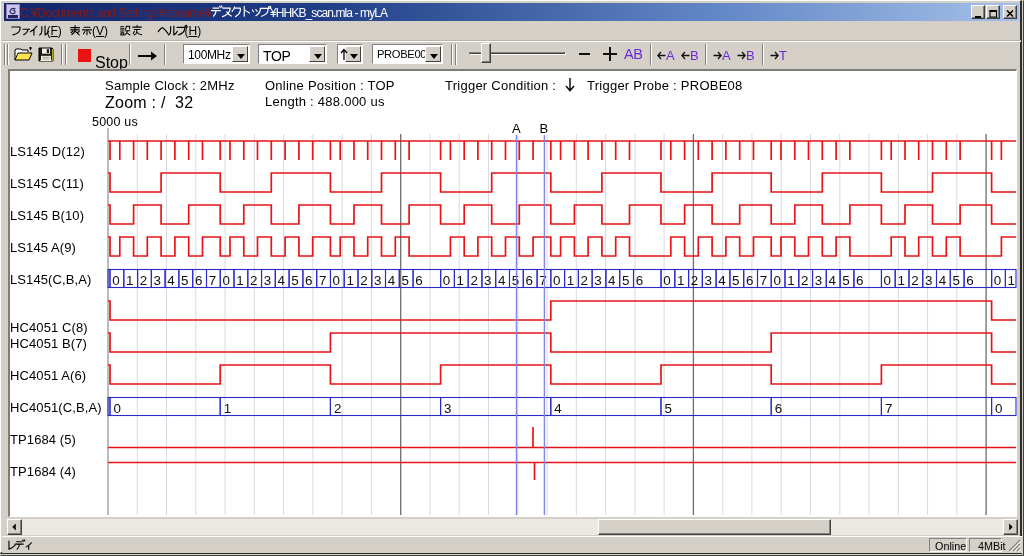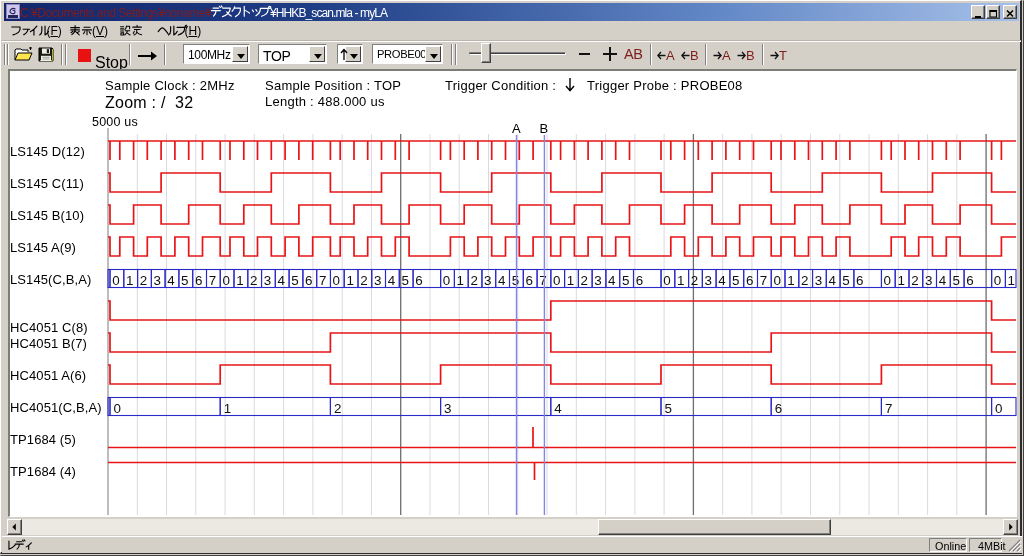--- a/index.html
+++ b/index.html
@@ -4,21 +4,21 @@
 body{width:1024px;height:556px;position:relative;overflow:hidden;background:#d4d0c8;font-family:"Liberation Sans",sans-serif;}
 .abs{position:absolute}
 .txt{position:absolute;white-space:pre;color:#000;}
 .sunken{border-top:1px solid #808080;border-left:1px solid #808080;border-bottom:1px solid #fff;border-right:1px solid #fff;text-decoration:underline;}
 .raised{border-top:1px solid #fff;border-left:1px solid #fff;border-bottom:1px solid #404040;border-right:1px solid #404040;}
 .groove{position:absolute;width:2px;border-left:1px solid #808080;border-right:1px solid #fff;}
 .combo{position:absolute;height:20px;background:#fff;border-top:1.5px solid #808080;border-left:1.5px solid #808080;border-bottom:1px solid #fff;border-right:1px solid #fff;}
 .combo .fld{position:absolute;left:4px;top:2.5px;font-size:12.3px;letter-spacing:-0.35px}
 .combo .btn{position:absolute;right:1px;top:1px;width:16px;bottom:1px;background:#d4d0c8;border-top:1px solid #fff;border-left:1px solid #fff;border-bottom:1px solid #404040;border-right:1px solid #404040;}
 .combo .btn:after{content:"";position:absolute;left:4px;top:7px;border:4px solid transparent;border-top:5px solid #000;}
-.tbtxt{position:absolute;font-size:14px;color:#7f1d1d;letter-spacing:0;}
+.tbtxt{position:absolute;font-size:14px;color:#6d28d9;letter-spacing:0;}
 </style></head><body>
 <div class="abs" style="left:0;top:0;width:1024px;height:556px;border:1px solid #d4d0c8;border-right:1px solid #404040;border-bottom:1px solid #404040"></div>
 <div class="abs" style="left:1;top:1;width:1022px;height:554px;border-top:1px solid #fff;border-left:1px solid #fff;border-right:2px solid #2c2c2c;border-bottom:2px solid #2c2c2c"></div>
 <div class="abs" style="left:4px;top:3px;width:1015px;height:18px;background:linear-gradient(90deg,#13266c 0%,#1e3c85 30%,#6287c6 70%,#a6c0e8 100%)"></div>
 <div class="abs" style="left:6px;top:4px;width:14px;height:15px;background:#cfc6ee;border:1px solid #8f86b8"><svg width="12" height="13" viewBox="0 0 12 13">
       <path d="M8.5,3 Q5,1.5 3.5,4 Q2,6.5 5,7.5 Q8,8.3 8,5.8 Q8,3.8 5.5,4.4" stroke="#25255e" stroke-width="1.2" fill="none"></path>
       <rect x="1" y="9" width="10" height="3" fill="#25255e"></rect>
     </svg></div>
 <div class="txt" style="left:20px;top:5.5px;font-size:12px;color:#7f1d1d;letter-spacing:-0.45px">C:¥Documents and Settings¥noname¥</div>
 <svg class="abs" style="left:210px;top:5px" width="66" height="14" viewBox="0 0 66 14">
@@ -168,21 +168,21 @@
     <path d="M0.5,4.5 H8 M5,1 L8.2,4.5 L5,8" stroke="#111" stroke-width="1.3" fill="none"></path>
   </svg>
 <div class="tbtxt" style="left:746px;top:47.5px;font-size:13px">B</div>
 <div class="groove" style="left:762px;top:44px;height:21px"></div>
 <svg class="abs" style="left:770px;top:51px" width="9" height="9" viewBox="0 0 9 9">
     <path d="M0.5,4.5 H8 M5,1 L8.2,4.5 L5,8" stroke="#111" stroke-width="1.3" fill="none"></path>
   </svg>
 <div class="tbtxt" style="left:779px;top:47.5px;font-size:13px">T</div>
 <div class="abs" style="left:8px;top:69px;width:1009px;height:448px;border-top:2px solid #7d7d77;border-left:2px solid #7d7d77;border-right:1px solid #fff;border-bottom:1px solid #fff;background:#fff"></div>
 <div class="txt" style="left:105px;top:77.5px;font-size:13px;letter-spacing:.25px">Sample Clock : 2MHz</div>
-<div class="txt" style="left:265px;top:77.5px;font-size:13px;letter-spacing:.25px">Sample Position : TOP</div>
+<div class="txt" style="left:265px;top:77.5px;font-size:13px;letter-spacing:.25px">Online Position : TOP</div>
 <div class="txt" style="left:445px;top:77.5px;font-size:13px;letter-spacing:.25px">Trigger Condition :</div>
 <svg class="abs" style="left:564px;top:77px" width="12" height="15" viewBox="0 0 12 15">
     <path d="M6,1 V13 M2,9 L6,13.6 L10,9" stroke="#000" stroke-width="1.4" fill="none"></path>
   </svg>
 <div class="txt" style="left:587px;top:77.5px;font-size:13px;letter-spacing:.25px">Trigger Probe : PROBE08</div>
 <div class="txt" style="left:105px;top:93.5px;font-size:16px;letter-spacing:.25px">Zoom : /  32</div>
 <div class="txt" style="left:265px;top:93.5px;font-size:13px;letter-spacing:.25px">Length : 488.000 us</div>
 <div class="txt" style="left:92px;top:115px;font-size:12.5px;letter-spacing:.2px">5000 us</div>
 <div class="txt" style="left:512px;top:120.5px;font-size:13px">A</div>
 <div class="txt" style="left:539.5px;top:120.5px;font-size:13px">B</div>

